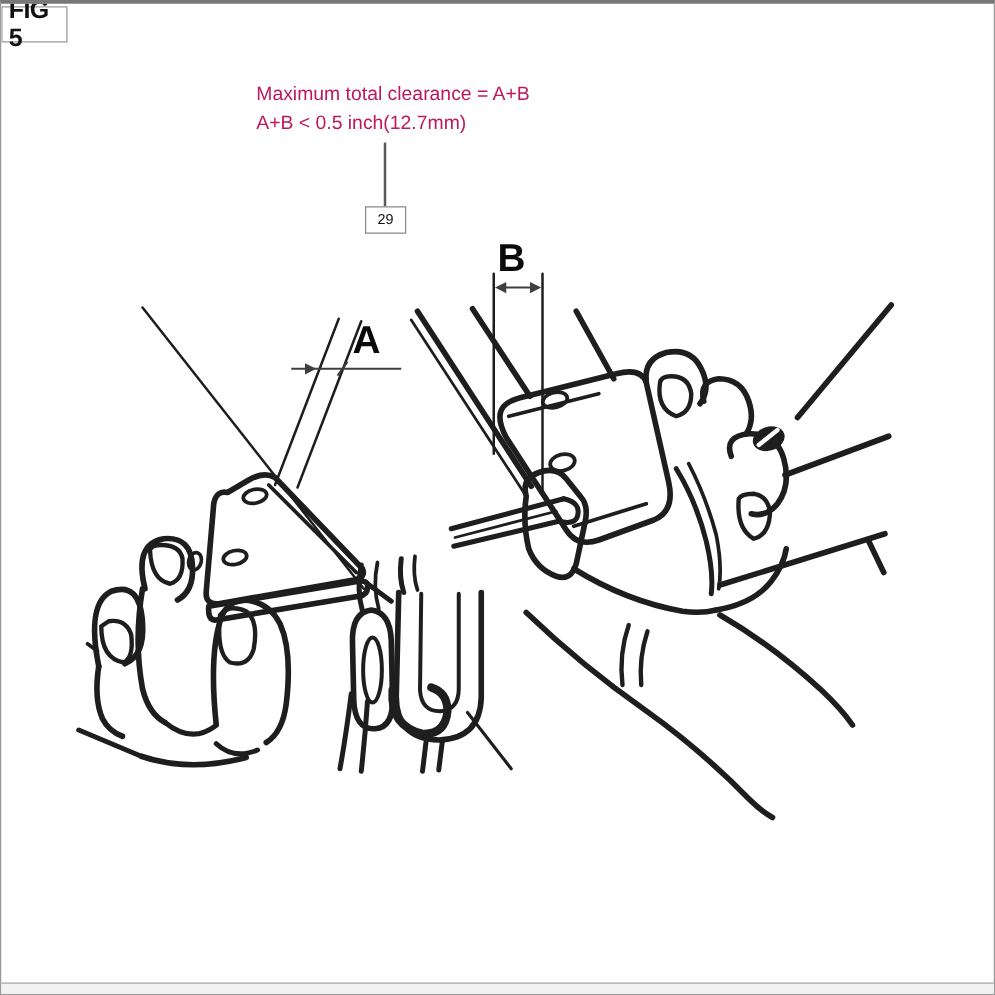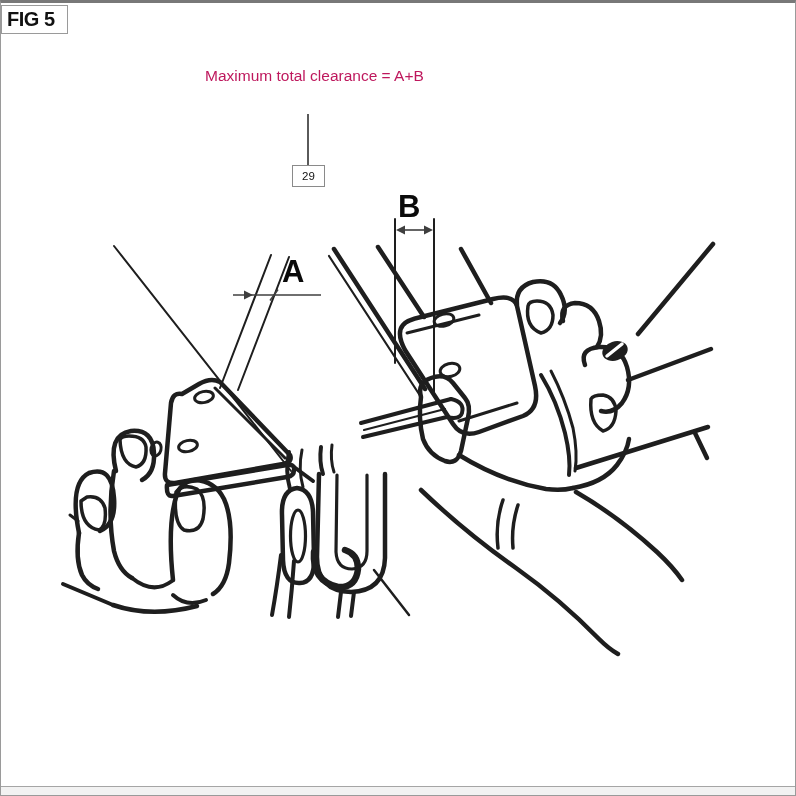--- a/index.html
+++ b/index.html
@@ -8,21 +8,21 @@
     --border:#9a9a9a;
     --page_bg:#ffffff;
   }
   html,body{margin:0;padding:0;background:#eee;}
   .page{
     position:relative;width:796px;height:796px;background:var(--page_bg);
     box-sizing:border-box;border:1px solid var(--border);border-top:3px solid #787878;
     font-family:"Liberation Sans","DejaVu Sans",sans-serif;overflow:hidden;
   }
   .fig-box{
-    position:absolute;left:0;top:2px;width:67px;height:29px;background:#fff;
+    position:absolute;left:0;top:2px;width:53px;height:29px;background:#fff;
     border:1.5px solid #9a9a9a;box-sizing:border-box;
     display:flex;align-items:center;padding-left:5px;
     font-weight:700;font-size:20px;color:#111;letter-spacing:-0.5px;
   }
   .note{
     position:absolute;left:204px;top:62px;
     font-size:15.5px;line-height:22.5px;color:#be185d;white-space:nowrap;
   }
   .leader{
     position:absolute;left:306px;top:111px;width:1.5px;height:52px;background:#5a5a5a;
@@ -55,20 +55,21 @@
 <body>
 
 <div class="page">
 
   <div class="fig-box">
     <span>FIG 5</span>
   </div>
 
   <div class="note">
     <div>Maximum total clearance = A+B</div>
+    <div>A+B &lt; 0.5 inch(12.7mm)</div>
   </div>
 
   <div class="leader"></div>
 
   <div class="callout">
     <span>29</span>
   </div>
 
   <div class="dim-label dim-a">A</div>
   <div class="dim-label dim-b">B</div>

